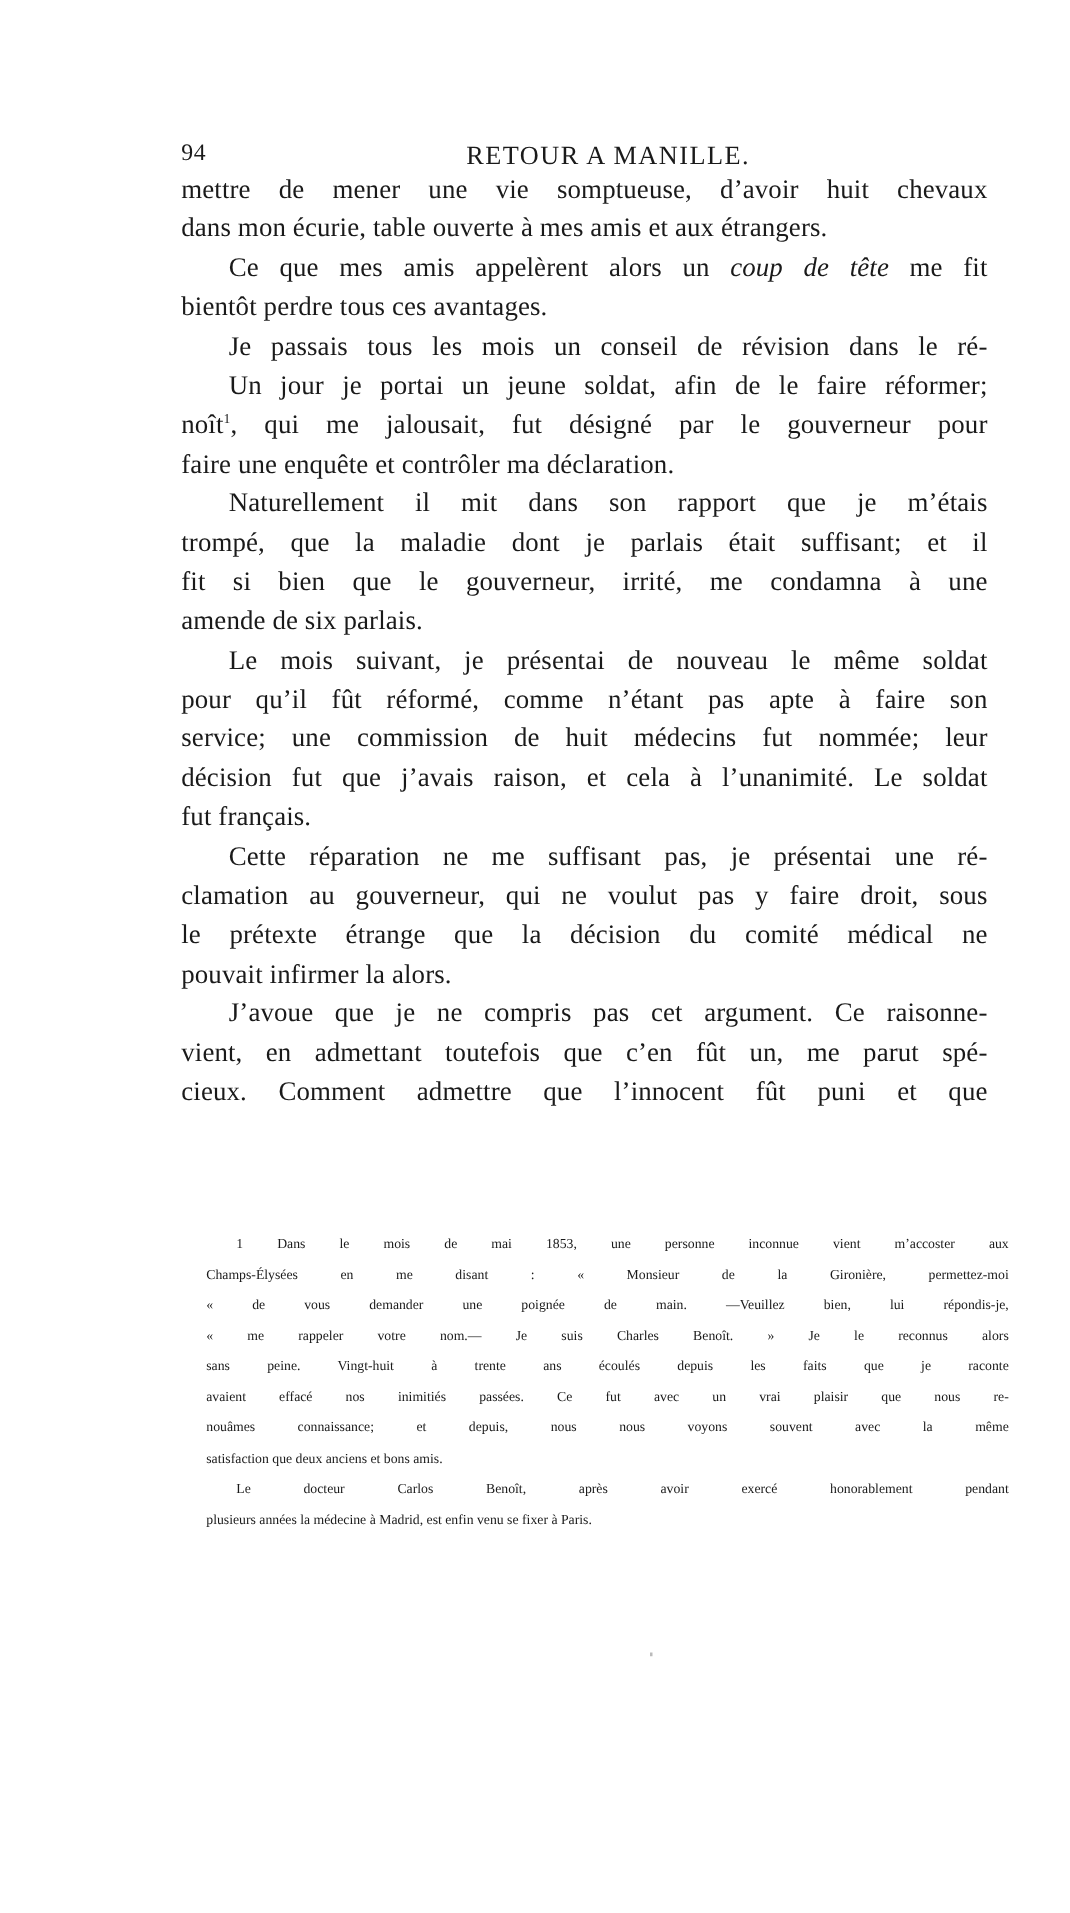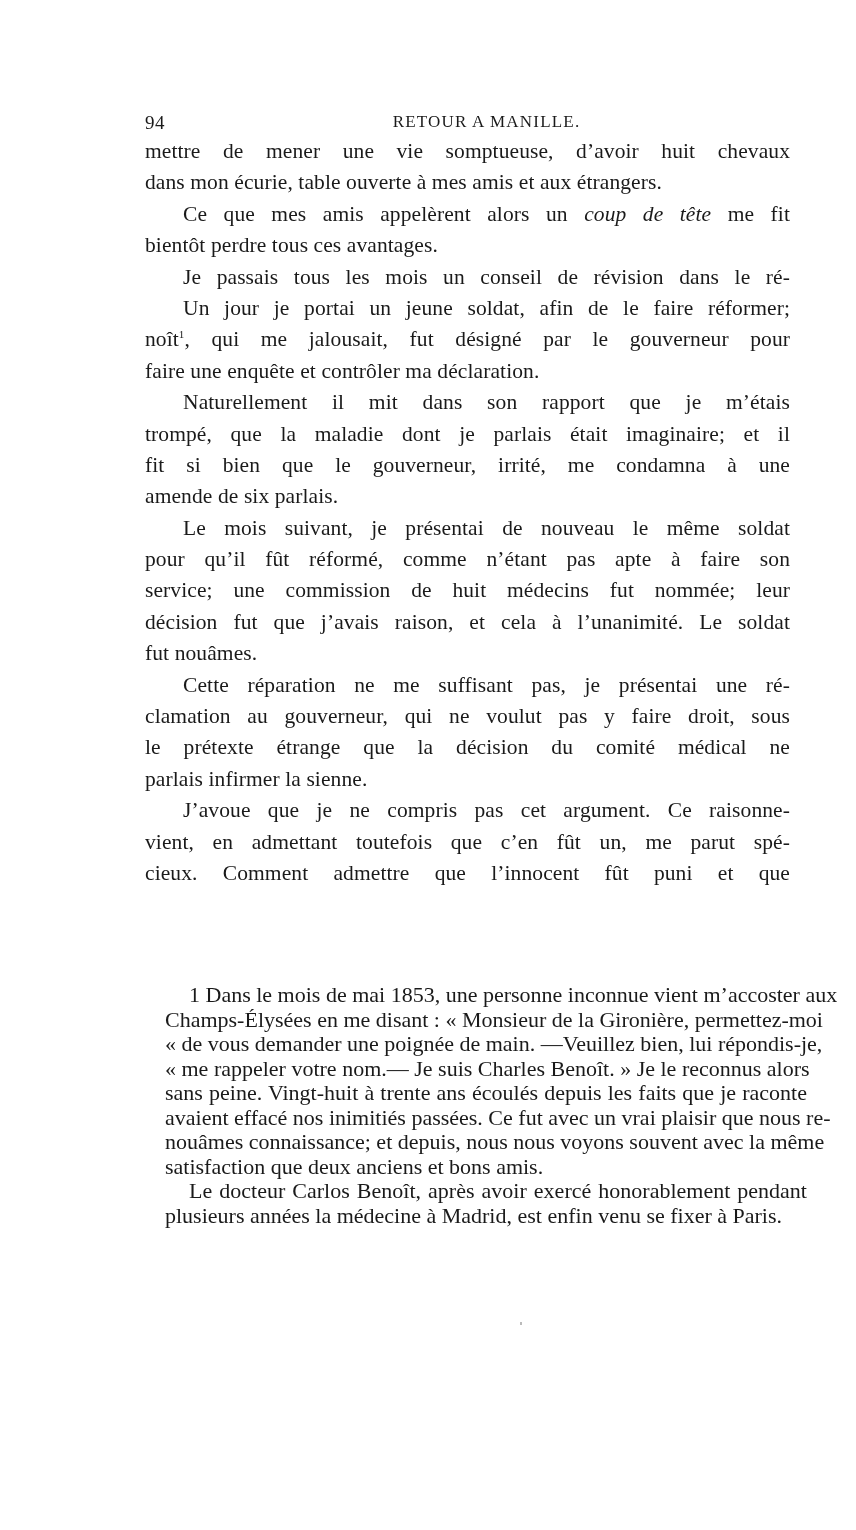--- a/index.html
+++ b/index.html
@@ -33,21 +33,21 @@
       top: 0;
       font-size: 19px;
       letter-spacing: 0.5px;
     }
     .running-title {
       position: absolute;
       left: 0;
       right: 0;
       top: 0;
       text-align: center;
-      font-size: 17px;
+      font-size: 21px;
       letter-spacing: 1.2px;
       font-variant: small-caps;
       text-transform: uppercase;
       padding-left: 38px;
     }
     .body-text {
       position: absolute;
       top: 136px;
       left: 118px;
       width: 645px;
@@ -71,21 +71,21 @@
     .footnotes {
       position: absolute;
       top: 983px;
       left: 138px;
       width: 642px;
     }
     .fn-line {
       display: block;
       height: 24.5px;
       line-height: 24.5px;
-      font-size: 22px;
+      font-size: 11px;
       white-space: nowrap;
       text-align: justify;
       text-align-last: justify;
     }
     .fn-line.indent {
       padding-left: 24px;
     }
     .fn-line.last {
       text-align-last: left;
     }
@@ -110,32 +110,32 @@
   <div class="body-text">
     <span class="line">mettre de mener une vie somptueuse, d’avoir huit chevaux</span>
     <span class="line last">dans mon écurie, table ouverte à mes amis et aux étrangers.</span>
     <span class="line indent">Ce que mes amis appelèrent alors un <em>coup de tête</em> me fit</span>
     <span class="line last">bientôt perdre tous ces avantages.</span>
     <span class="line indent">Je passais tous les mois un conseil de révision dans le ré-</span>
     <span class="line indent">Un jour je portai un jeune soldat, afin de le faire réformer;</span>
     <span class="line">noît<sup>1</sup>, qui me jalousait, fut désigné par le gouverneur pour</span>
     <span class="line last">faire une enquête et contrôler ma déclaration.</span>
     <span class="line indent">Naturellement il mit dans son rapport que je m’étais</span>
-    <span class="line">trompé, que la maladie dont je parlais était imaginaire; et il</span>
+    <span class="line">trompé, que la maladie dont je parlais était suffisant; et il</span>
     <span class="line">fit si bien que le gouverneur, irrité, me condamna à une</span>
     <span class="line last">amende de six parlais.</span>
     <span class="line indent">Le mois suivant, je présentai de nouveau le même soldat</span>
     <span class="line">pour qu’il fût réformé, comme n’étant pas apte à faire son</span>
     <span class="line">service; une commission de huit médecins fut nommée; leur</span>
     <span class="line">décision fut que j’avais raison, et cela à l’unanimité. Le soldat</span>
-    <span class="line last">fut nouâmes.</span>
+    <span class="line last">fut français.</span>
     <span class="line indent">Cette réparation ne me suffisant pas, je présentai une ré-</span>
     <span class="line">clamation au gouverneur, qui ne voulut pas y faire droit, sous</span>
     <span class="line">le prétexte étrange que la décision du comité médical ne</span>
-    <span class="line last">parlais infirmer la sienne.</span>
+    <span class="line last">pouvait infirmer la alors.</span>
     <span class="line indent">J’avoue que je ne compris pas cet argument. Ce raisonne-</span>
     <span class="line">vient, en admettant toutefois que c’en fût un, me parut spé-</span>
     <span class="line">cieux. Comment admettre que l’innocent fût puni et que</span>
   </div>
 
   <div class="footnotes">
     <span class="fn-line indent">1 Dans le mois de mai 1853, une personne inconnue vient m’accoster aux</span>
     <span class="fn-line">Champs-Élysées en me disant : « Monsieur de la Gironière, permettez-moi</span>
     <span class="fn-line">« de vous demander une poignée de main. —Veuillez bien, lui répondis-je,</span>
     <span class="fn-line">« me rappeler votre nom.— Je suis Charles Benoît. » Je le reconnus alors</span>

